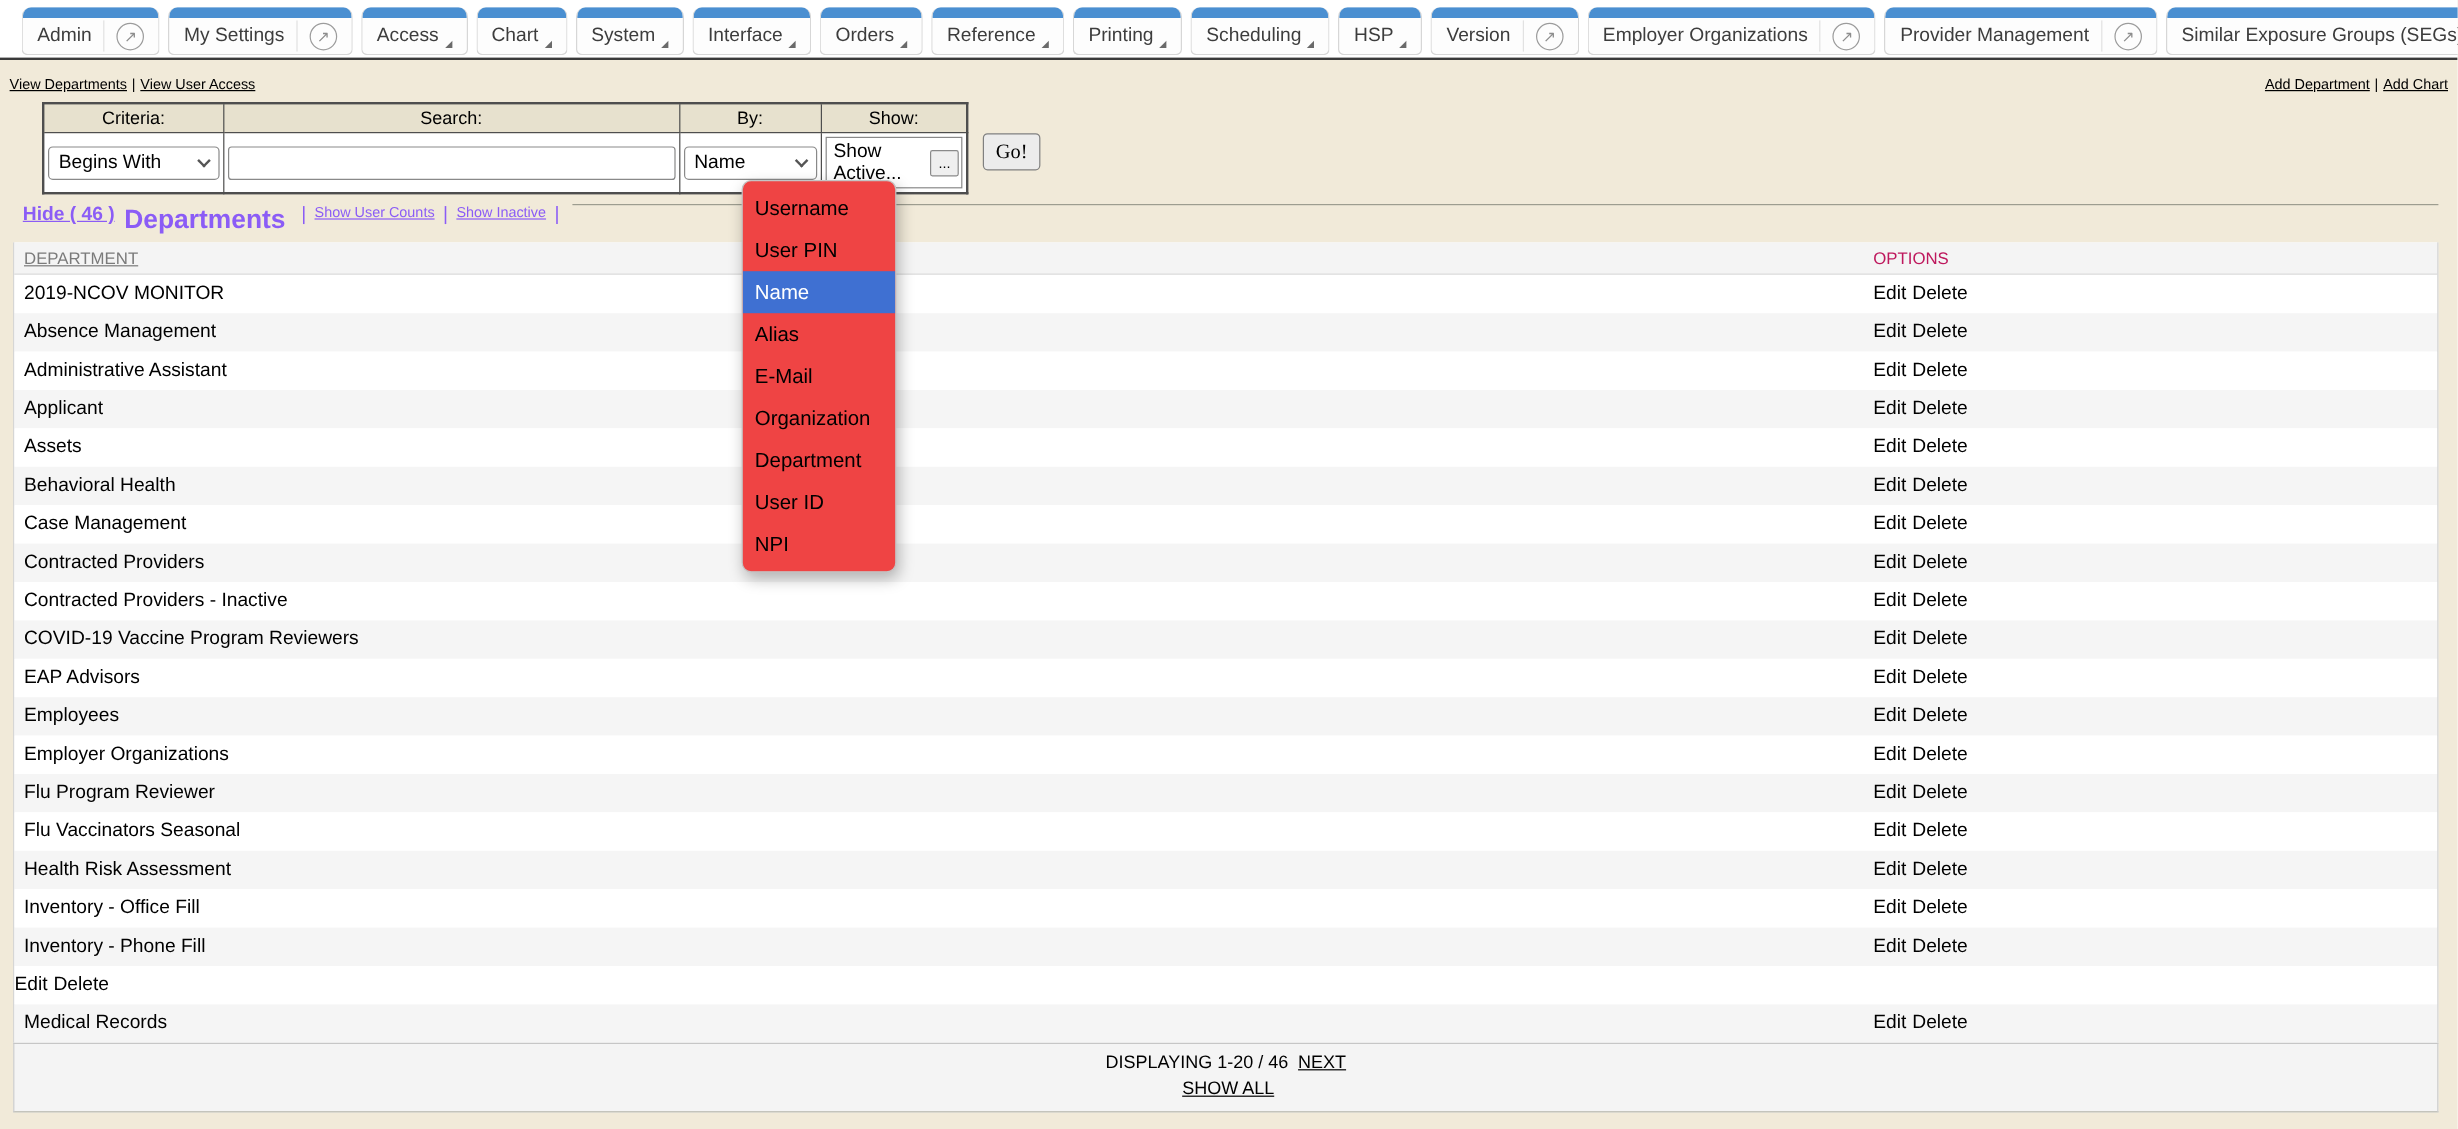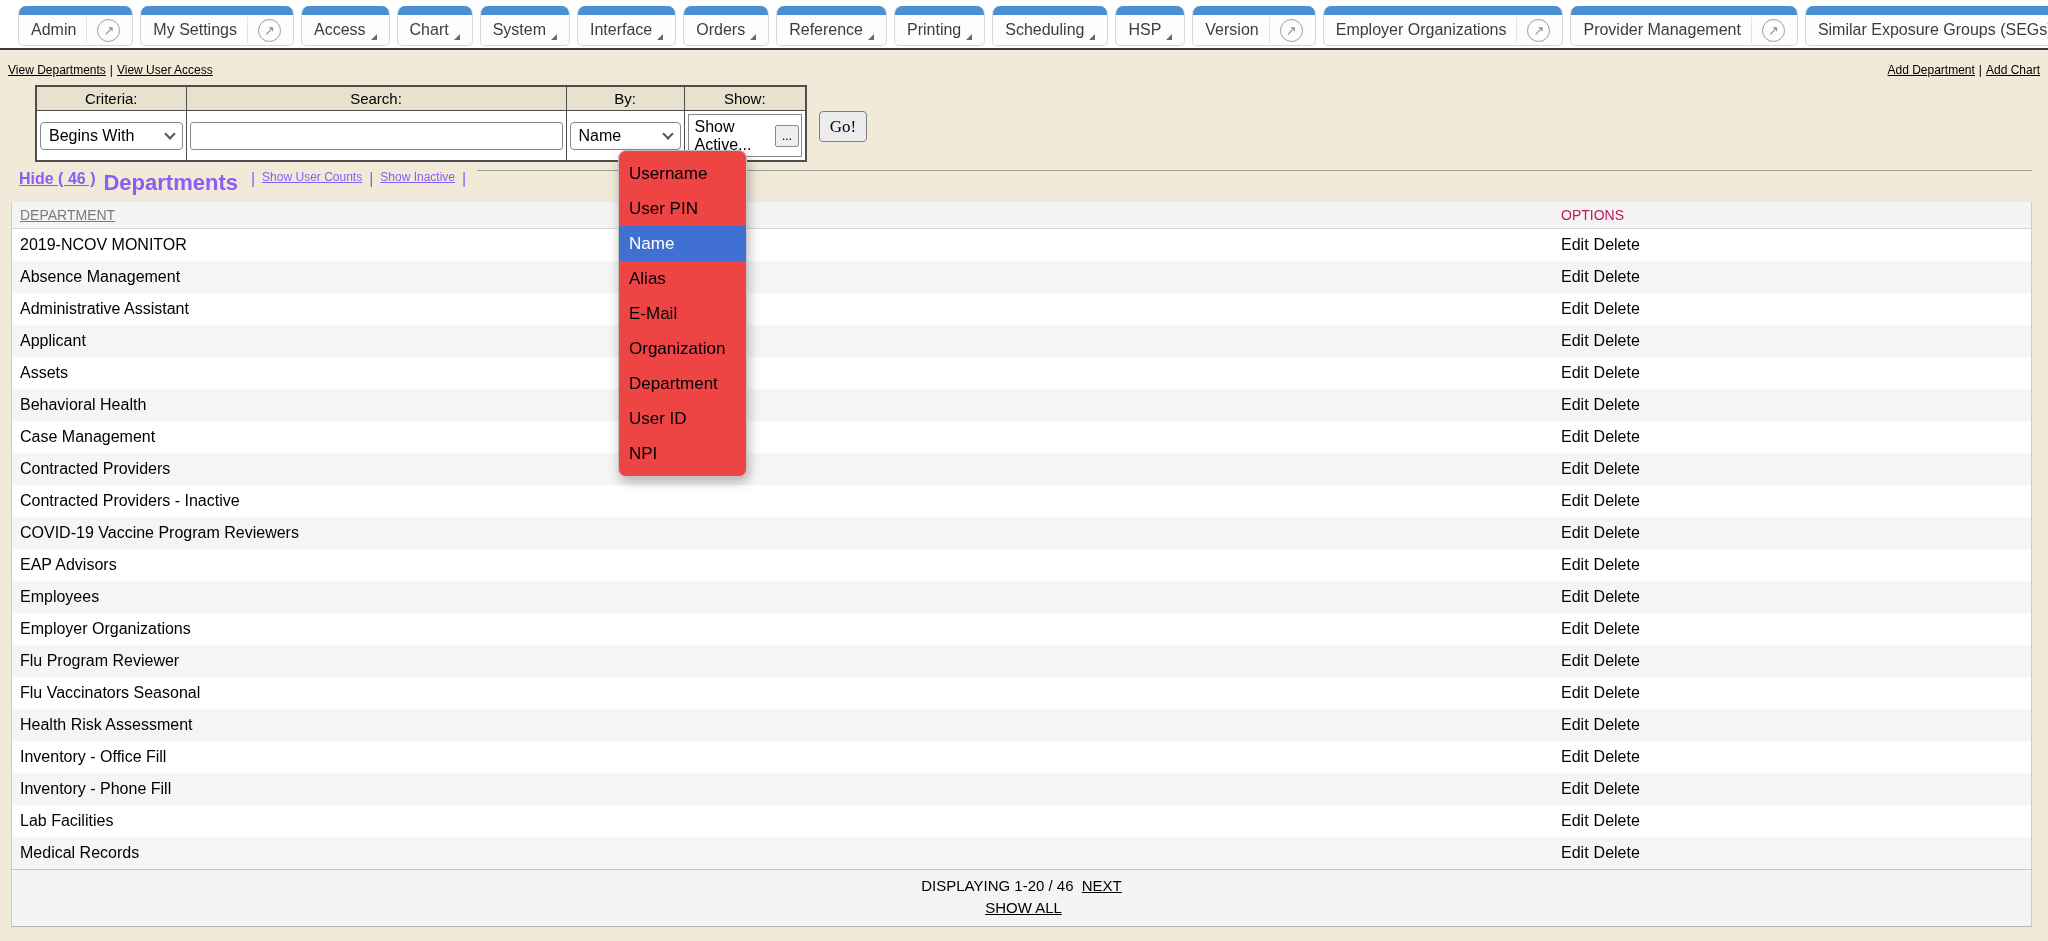--- a/index.html
+++ b/index.html
@@ -407,21 +407,20 @@
           </span>
         </div>
         <div class="trow">
           <span class="td-dept">Inventory - Phone Fill</span>
           <span class="td-opts">
             <span>Edit</span>
             <span>Delete</span>
           </span>
         </div>
         <div class="trow">
-          <span class="td-dept">Lab Facilities</span>
           <span class="td-opts">
             <span>Edit</span>
             <span>Delete</span>
           </span>
         </div>
         <div class="trow">
           <span class="td-dept">Medical Records</span>
           <span class="td-opts">
             <span>Edit</span>
             <span>Delete</span>

